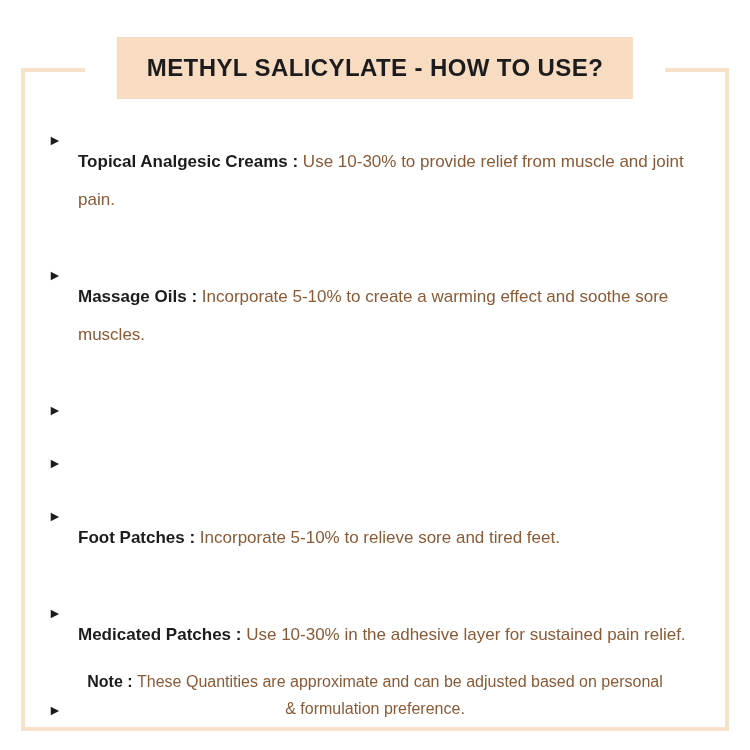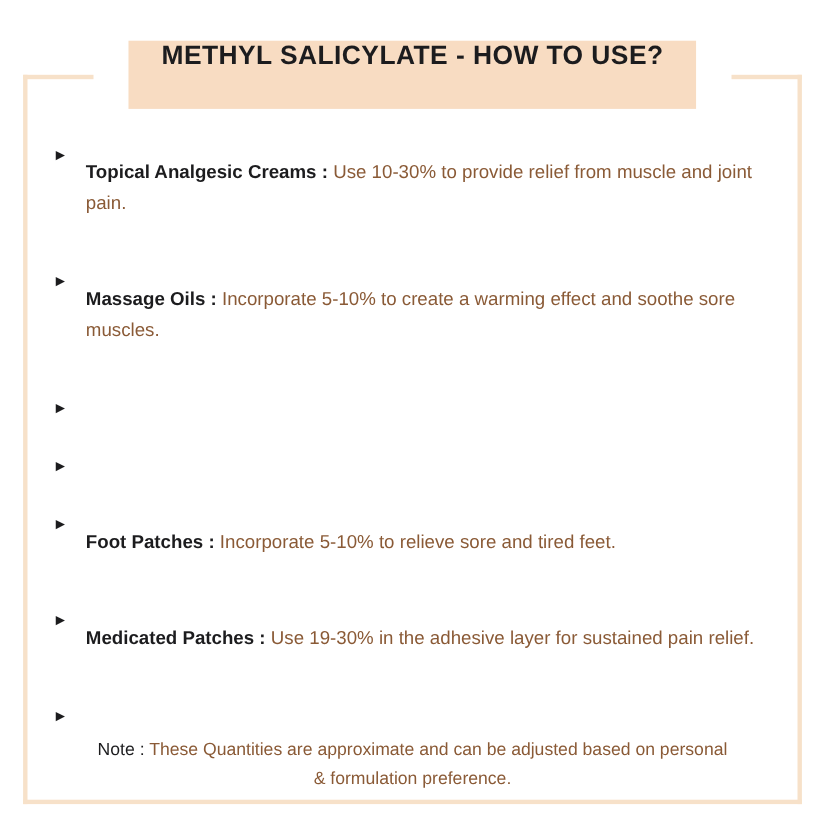--- a/index.html
+++ b/index.html
@@ -32,21 +32,21 @@
 
   
   .banner {
     position: absolute;
     top: 37px;
     left: 50%;
     transform: translateX(-50%);
     height: 62px;
     background: var(--banner-bg);
     display: flex;
-    align-items: flex-start;
+    align-items: center;
     justify-content: center;
     padding: 0 30px;
     white-space: nowrap;
   }
   .banner h1 {
     margin: 0;
     font-size: 24px;
     font-weight: 700;
     letter-spacing: 0.4px;
     color: var(--heading-text);
@@ -67,21 +67,21 @@
   .bullet {
     flex: 0 0 auto;
     width: 18px;
     margin-right: 12px;
     font-size: 14px;
     line-height: 28px;
     color: var(--heading-text);
   }
   .item-text {
     font-size: 17px;
-    line-height: 28px;
+    line-height: 38px;
     max-width: 628px;
   }
   .item-label {
     font-weight: 700;
     color: var(--heading-text);
   }
   .item-desc {
     color: var(--body-text);
   }
 
@@ -90,21 +90,21 @@
     position: absolute;
     left: 50%;
     transform: translateX(-50%);
     top: 668px;
     width: 580px;
     text-align: center;
     font-size: 16px;
     line-height: 27px;
   }
   .note-label {
-    font-weight: 400;
+    font-weight: 700;
     color: var(--heading-text);
   }
   .note-text {
     color: var(--body-text);
   }
 </style>
 </head>
 <body style="--banner-bg: #f8dcc2; --frame: #f7e1c9; --heading-text: #1c1c1e; --body-text: #8a5a36;">
 
 <div class="frame-line frame-left-v"></div>
@@ -137,21 +137,21 @@
     <span class="bullet">►</span>
   </div>
 
   <div class="item">
     <span class="bullet">►</span>
     <p class="item-text"><span class="item-label">Foot Patches : </span><span class="item-desc">Incorporate 5-10% to relieve sore and tired feet.</span></p>
   </div>
 
   <div class="item">
     <span class="bullet">►</span>
-    <p class="item-text"><span class="item-label">Medicated Patches : </span><span class="item-desc">Use 19-30% in the adhesive layer for sustained pain relief.</span></p>
+    <p class="item-text"><span class="item-label">Medicated Patches : </span><span class="item-desc">Use 10-30% in the adhesive layer for sustained pain relief.</span></p>
   </div>
 
   <div class="item">
     <span class="bullet">►</span>
     <p class="item-text"></p>
   </div>
 
 </main>
 
 <footer class="note">

